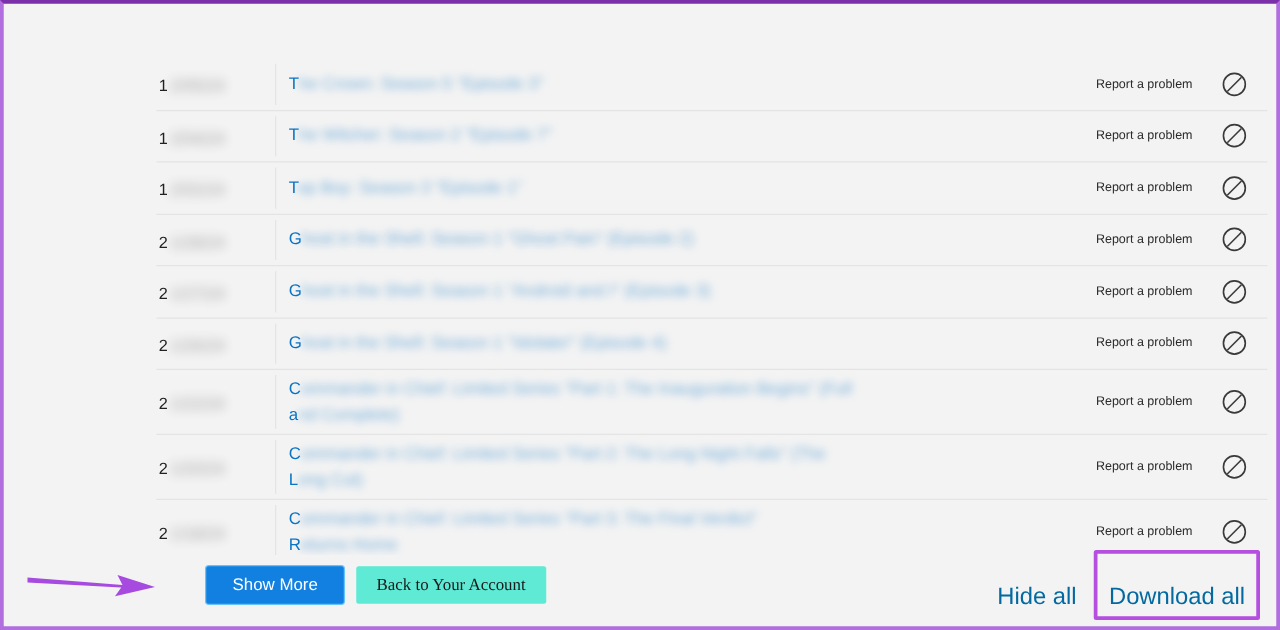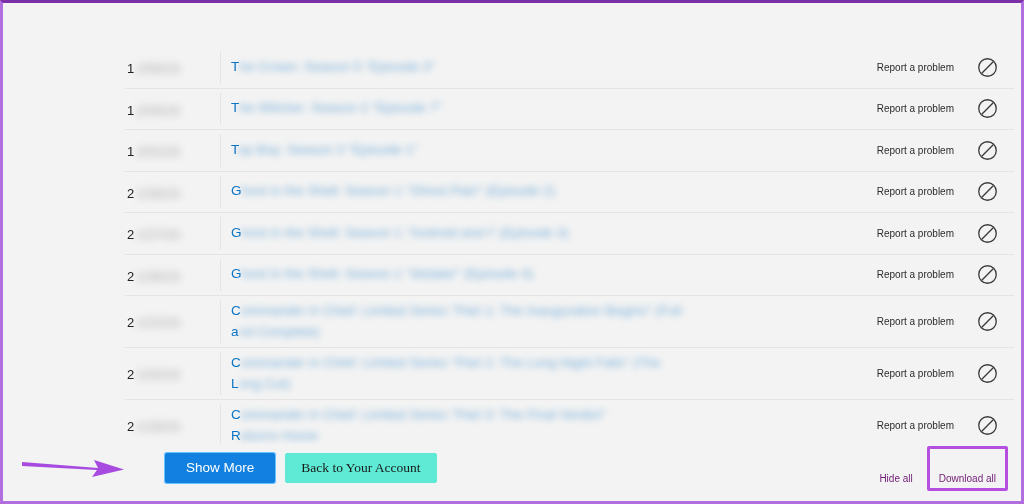--- a/index.html
+++ b/index.html
@@ -220,22 +220,22 @@
   }
 
   #right-links {
     margin-left: auto;
     display: flex;
     align-items: center;
     gap: 14px;
   }
 
   .footer-link {
-    color: #701a75;
-    font-size: 10px;
+    color: #0369a1;
+    font-size: 19px;
     text-decoration: none;
     cursor: pointer;
     margin-top: 20px;
   }
 
   #download-all-wrap {
     border: 3px solid #b44fe0;
     padding: 4px 9px;
     border-radius: 2px;
     display: inline-flex;

